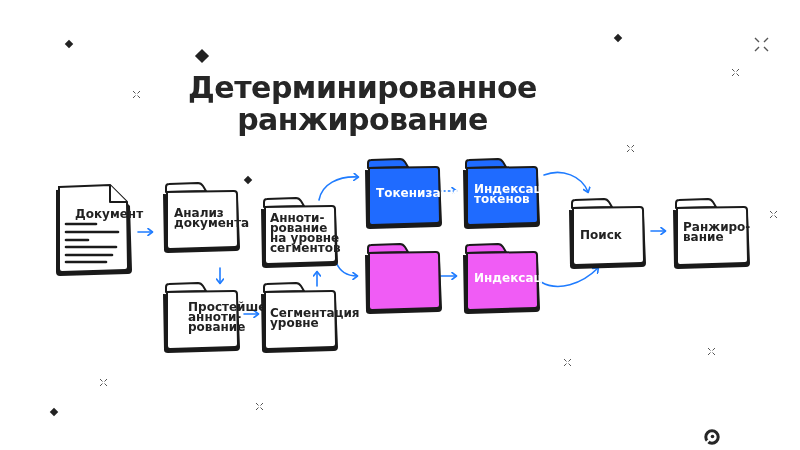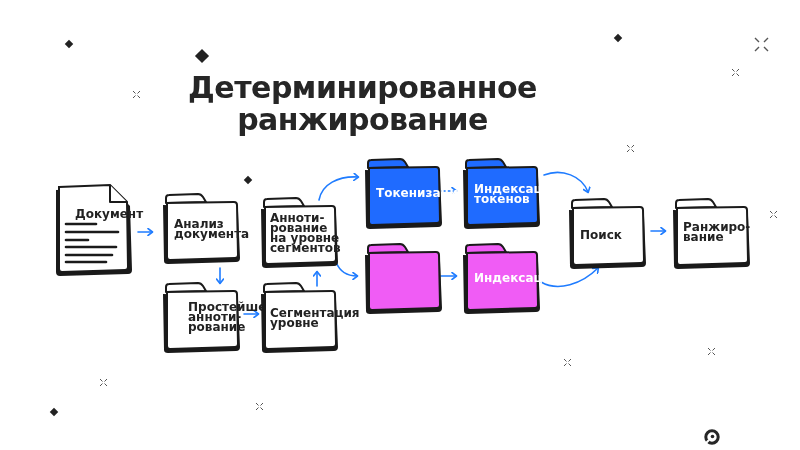--- a/index.html
+++ b/index.html
@@ -85,21 +85,21 @@
       <line x1="16" y1="48" x2="68" y2="48"></line>
       <line x1="16" y1="56" x2="38" y2="56"></line>
       <line x1="16" y1="63" x2="66" y2="63"></line>
       <line x1="16" y1="71" x2="62" y2="71"></line>
       <line x1="16" y1="78" x2="56" y2="78"></line>
     </g>
   </svg>
   <div class="label" style="left:25px;top:25px;">Документ</div>
 </div>
 
-<div class="node" style="left:160px;top:193px;width:82px;height:72px;text-decoration:underline;">
+<div class="node" style="left:160px;top:182px;width:82px;height:72px;text-decoration:underline;">
   <svg width="82" height="72">
     <path d="M3 12 L4 68 Q4 71 8 71 L76 69 Q80 69 80 65 L78 18 Q78 14 74 14 Z" fill="#1a1a1a"></path>
     <path d="M6 5 Q6 2 9 2 L38 1 Q41 1 43 4 L46 9 L6 10 Z" fill="#ffffff" stroke="#1a1a1a" stroke-width="2" stroke-linejoin="round"></path>
     <path d="M7 10 L74 9 Q77 9 77 12 L78 62 Q78 65 75 65 L10 67 Q7 67 7 64 Z" fill="#ffffff" stroke="#1a1a1a" stroke-width="2"></path>
   </svg>
   <div class="label" style="left:14px;top:26px;">Анализ
 документа</div>
 </div>
 
 <div class="node" style="left:160px;top:282px;width:82px;height:72px;">

